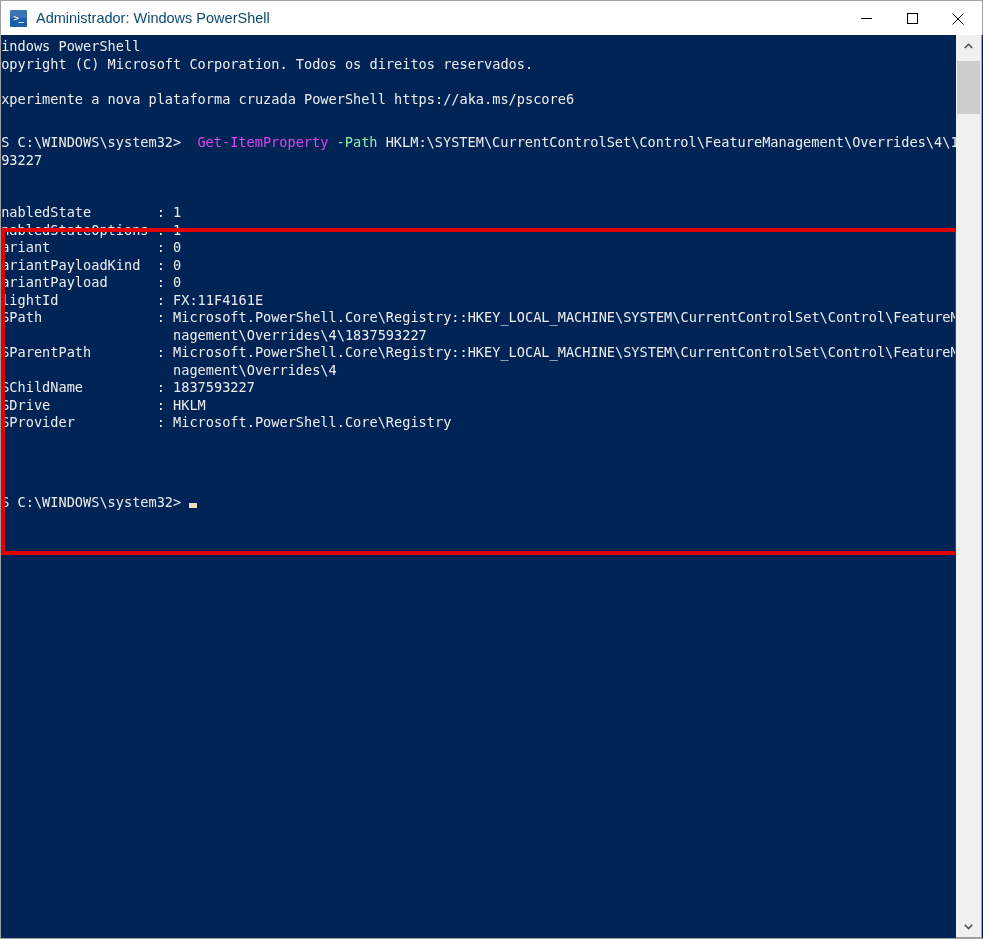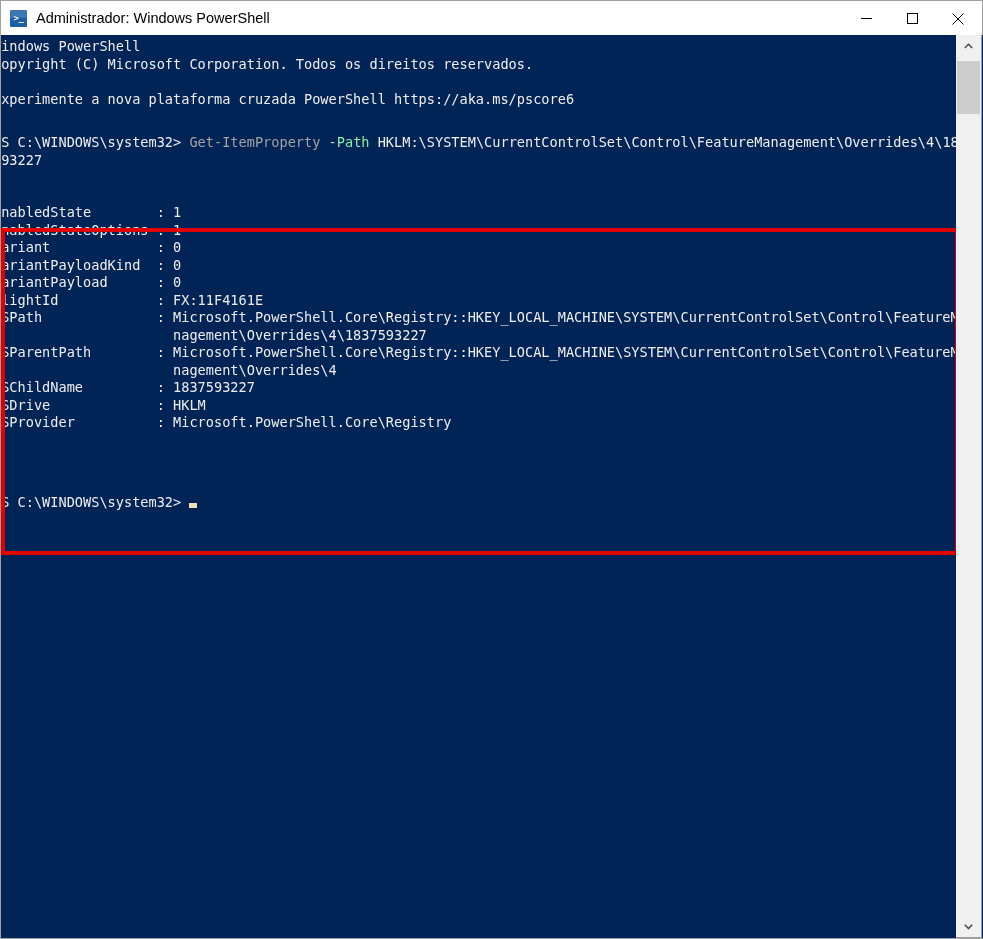--- a/index.html
+++ b/index.html
@@ -54,21 +54,21 @@
     letter-spacing: -0.5px;
   }
   .app-icon .shine {
     position: absolute;
     left: 0; top: 0;
     width: 17px; height: 8px;
     background: rgba(255,255,255,0.14);
   }
   .title-text {
     font-size: 14.5px;
-    color: #000000;
+    color: #0c4a6e;
     white-space: nowrap;
   }
   .winbtns {
     position: absolute;
     right: 1px; top: 1px;
     height: 33px;
     display: flex;
   }
   .winbtn {
     width: 46px;
@@ -104,21 +104,21 @@
     position: absolute;
     left: -8px;
     top: 0;
     font-family: "DejaVu Sans Mono", monospace;
     font-size: 13.6px;
     line-height: 17.5px;
     color: #eeeeee;
     white-space: pre;
     letter-spacing: 0px;
   }
-  .term .cmdlet { color: #a3a3a3; }
+  .term .cmdlet { color: #d946ef; margin-left: 8px; }
   .term .param  { color: #86efac; }
   .term .plain  { color: #eeeeee; }
   .cursor {
     display: inline-block;
     width: 8px;
     height: 5px;
     background: #f0dfb8;
     vertical-align: -1px;
   }
 

